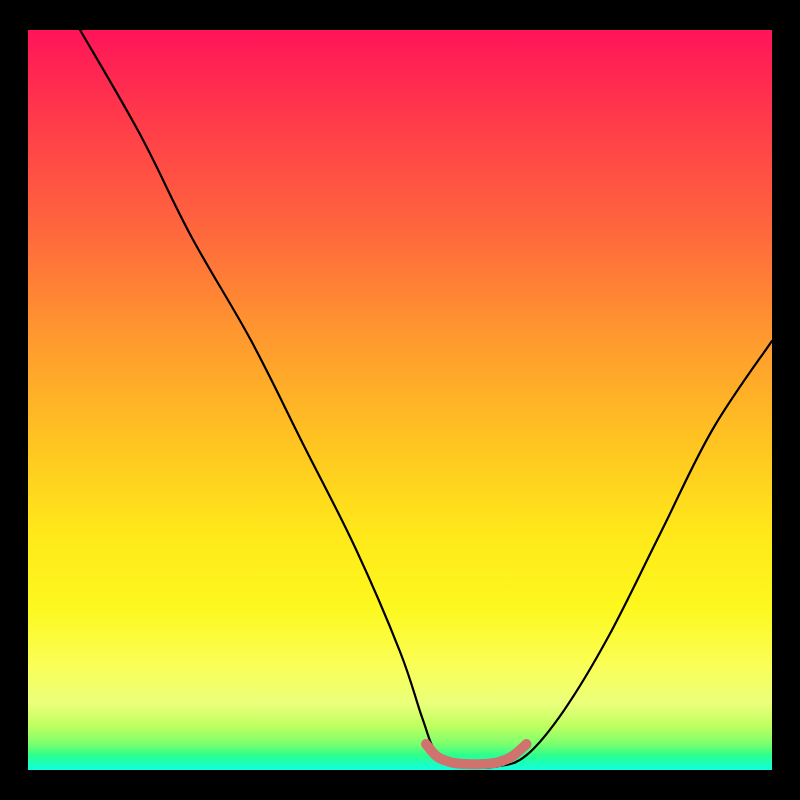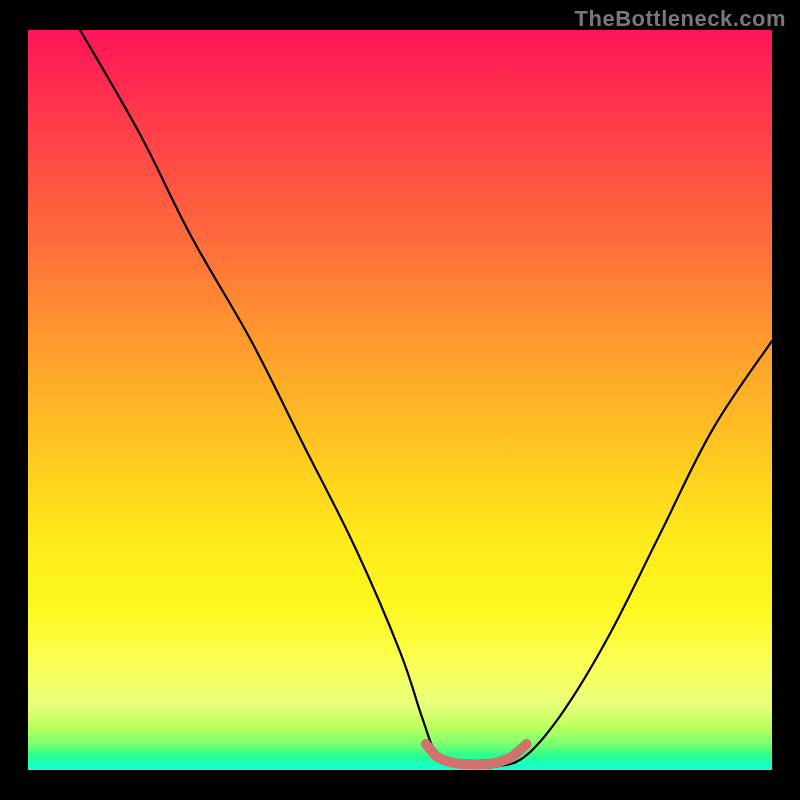--- a/index.html
+++ b/index.html
@@ -61,21 +61,20 @@
     width: 744px;
     height: 740px;
     z-index: 3;
     overflow: visible;
   }
 </style>
 </head>
 <body>
 
 <div class="stage">
-  <div class="watermark">TheBottleneck.com</div>
 
   <div class="gradient-rect"></div>
 
   <svg class="curves" viewBox="0 0 744 740">
     <path id="black-path" fill="none" stroke="#000" stroke-width="2.2" stroke-linecap="round" d="M 52.08 0.00 C 62.79 18.65, 91.51 66.30, 111.60 103.60 C 131.69 140.90, 143.59 169.90, 163.68 207.20 C 183.77 244.50, 203.11 273.50, 223.20 310.80 C 243.29 348.10, 256.53 377.10, 275.28 414.40 C 294.03 451.70, 309.95 480.70, 327.36 518.00 C 344.77 555.30, 359.95 590.96, 372.00 621.60 C 384.05 652.24, 387.62 669.55, 394.32 688.20 C 401.02 706.85, 402.50 716.54, 409.20 725.20 C 415.90 733.86, 420.81 734.30, 431.52 736.30 C 442.23 738.30, 456.67 738.30, 468.72 736.30 C 480.77 734.30, 486.43 735.19, 498.48 725.20 C 510.53 715.21, 520.95 702.11, 535.68 680.80 C 550.41 659.49, 562.91 638.77, 580.32 606.80 C 597.73 574.83, 613.65 540.50, 632.40 503.20 C 651.15 465.90, 664.39 434.23, 684.48 399.60 C 704.57 364.97, 733.29 326.78, 744.00 310.80"></path>
     <path id="red-path" fill="none" stroke="#d0736f" stroke-width="10" stroke-linecap="round" stroke-linejoin="round" d="M 398.04 714.10 C 400.05 716.36, 404.51 723.35, 409.20 726.68 C 413.89 730.01, 418.72 731.27, 424.08 732.60 C 429.44 733.93, 433.60 733.81, 438.96 734.08 C 444.32 734.35, 448.48 734.35, 453.84 734.08 C 459.20 733.81, 463.36 733.93, 468.72 732.60 C 474.08 731.27, 478.24 730.01, 483.60 726.68 C 488.96 723.35, 495.80 716.36, 498.48 714.10"></path>
   </svg>
 </div>
 
 </body></html>

